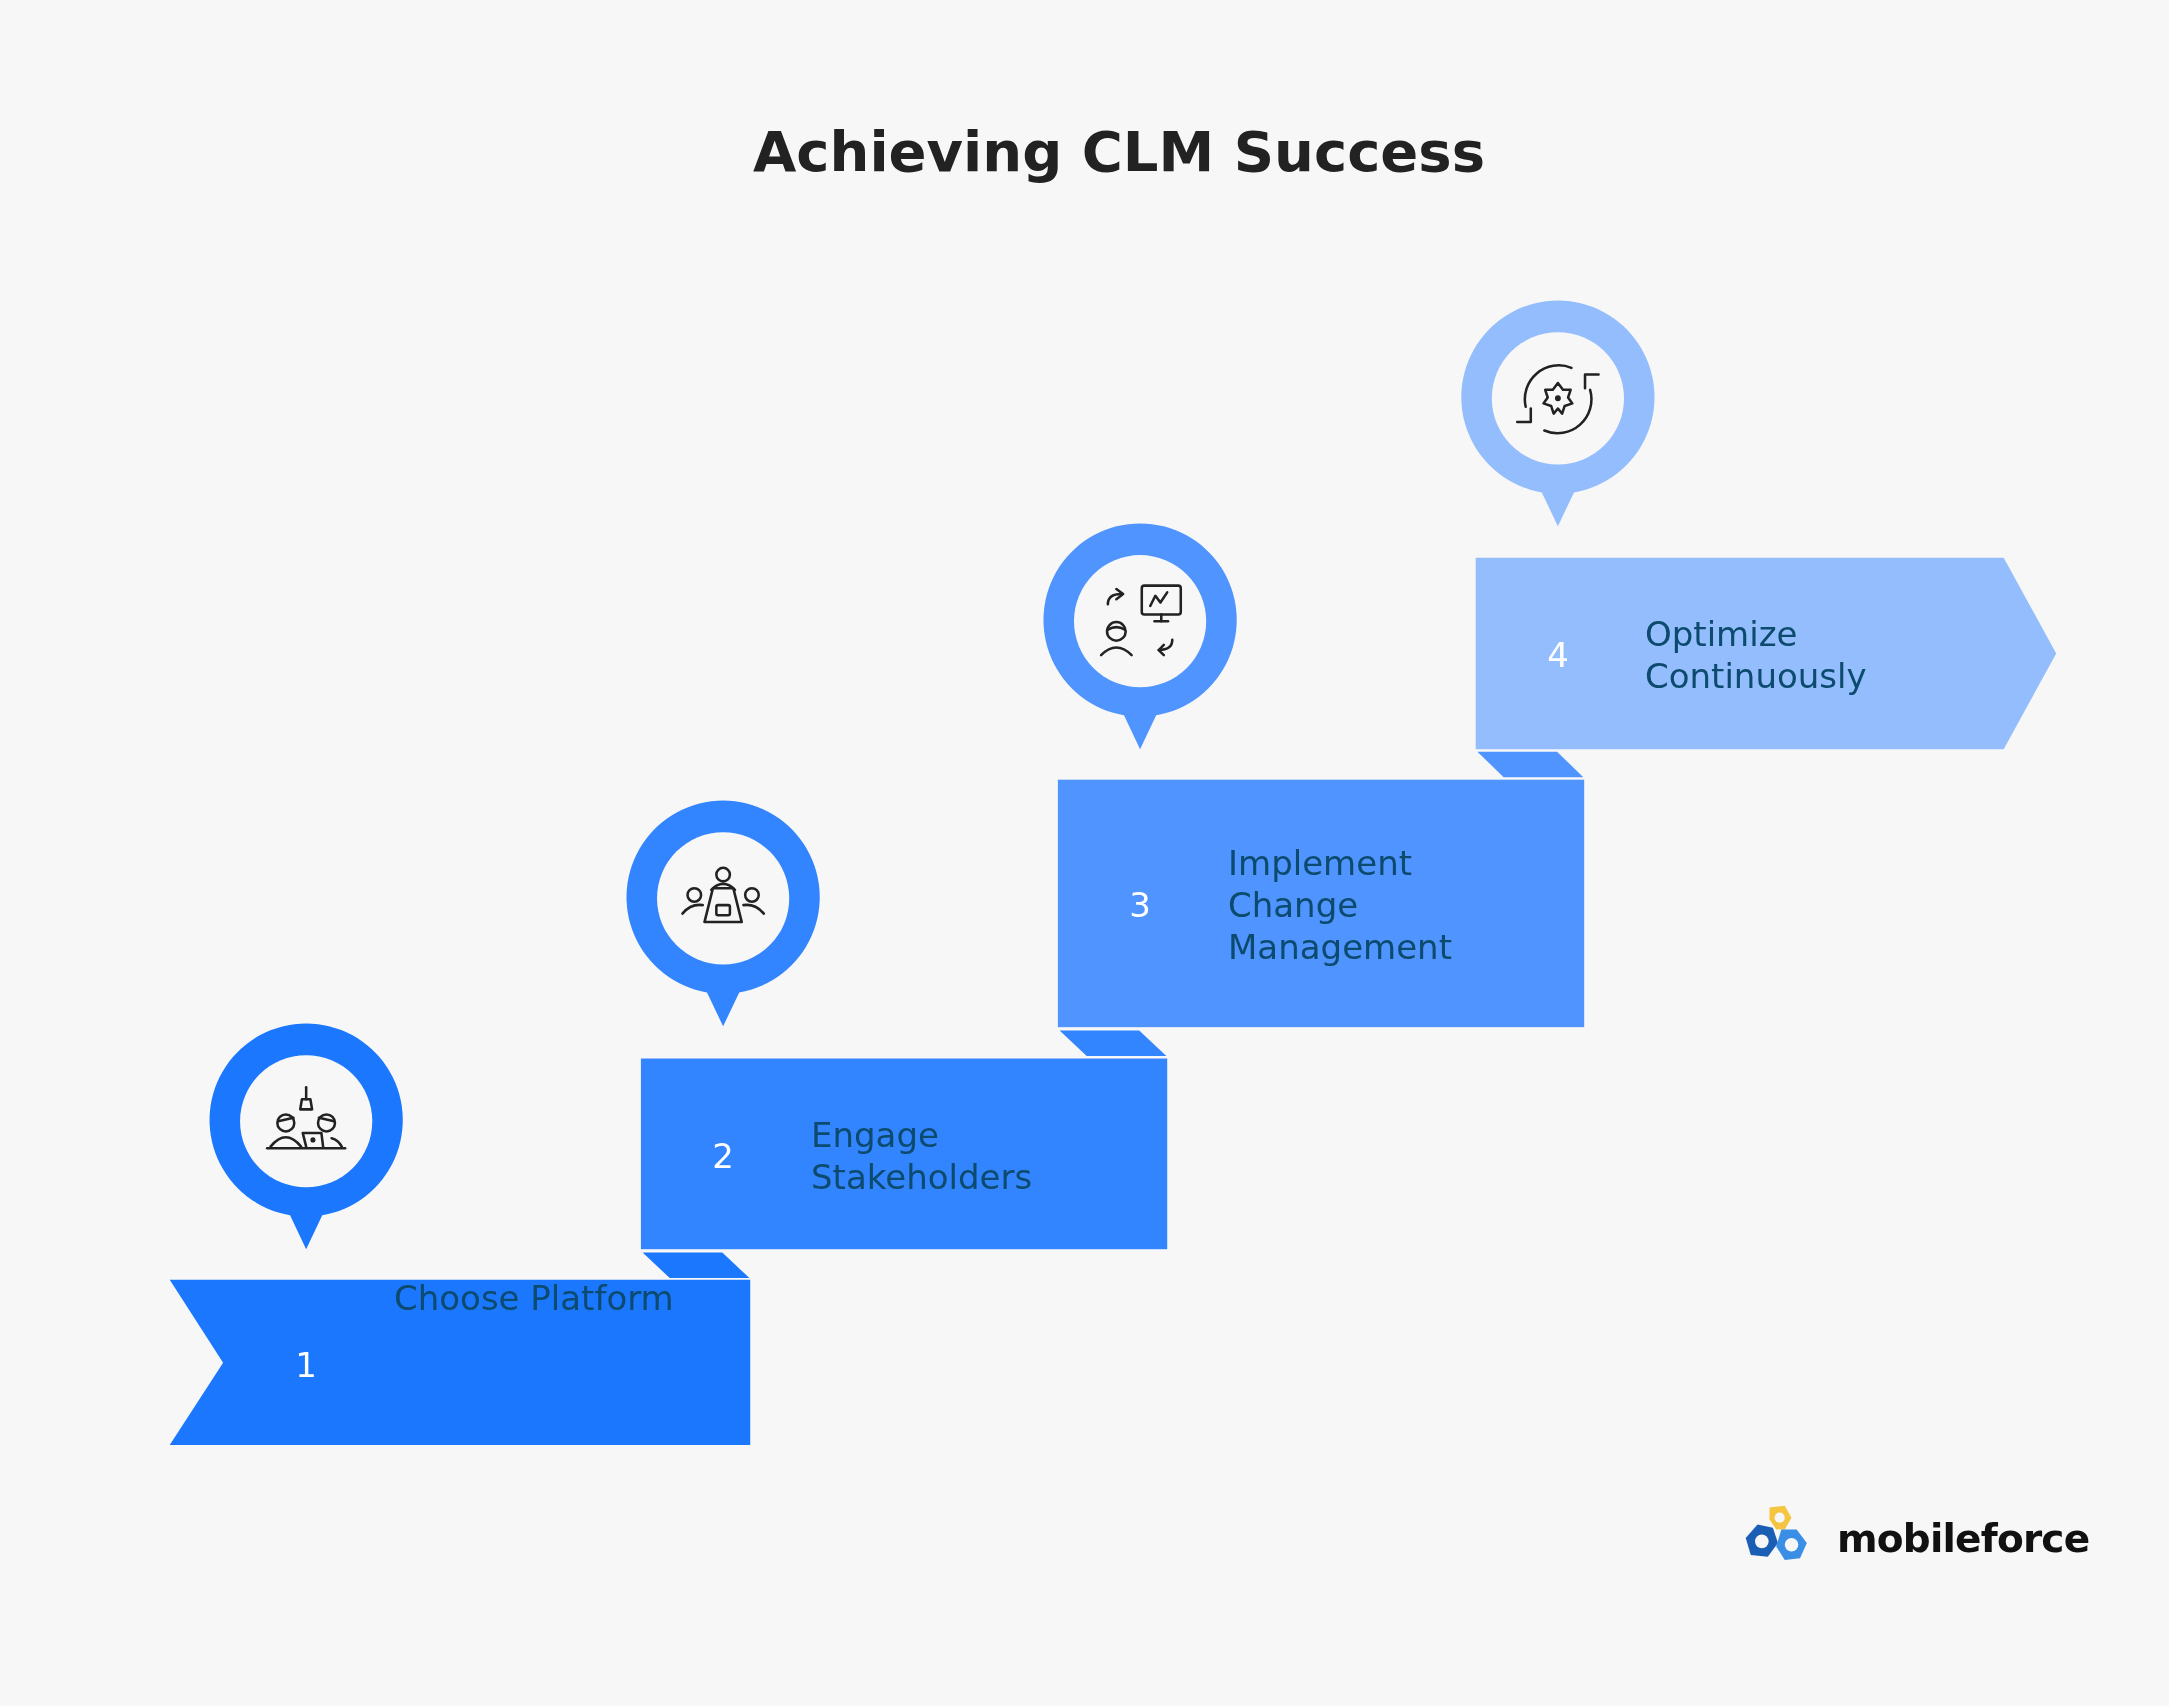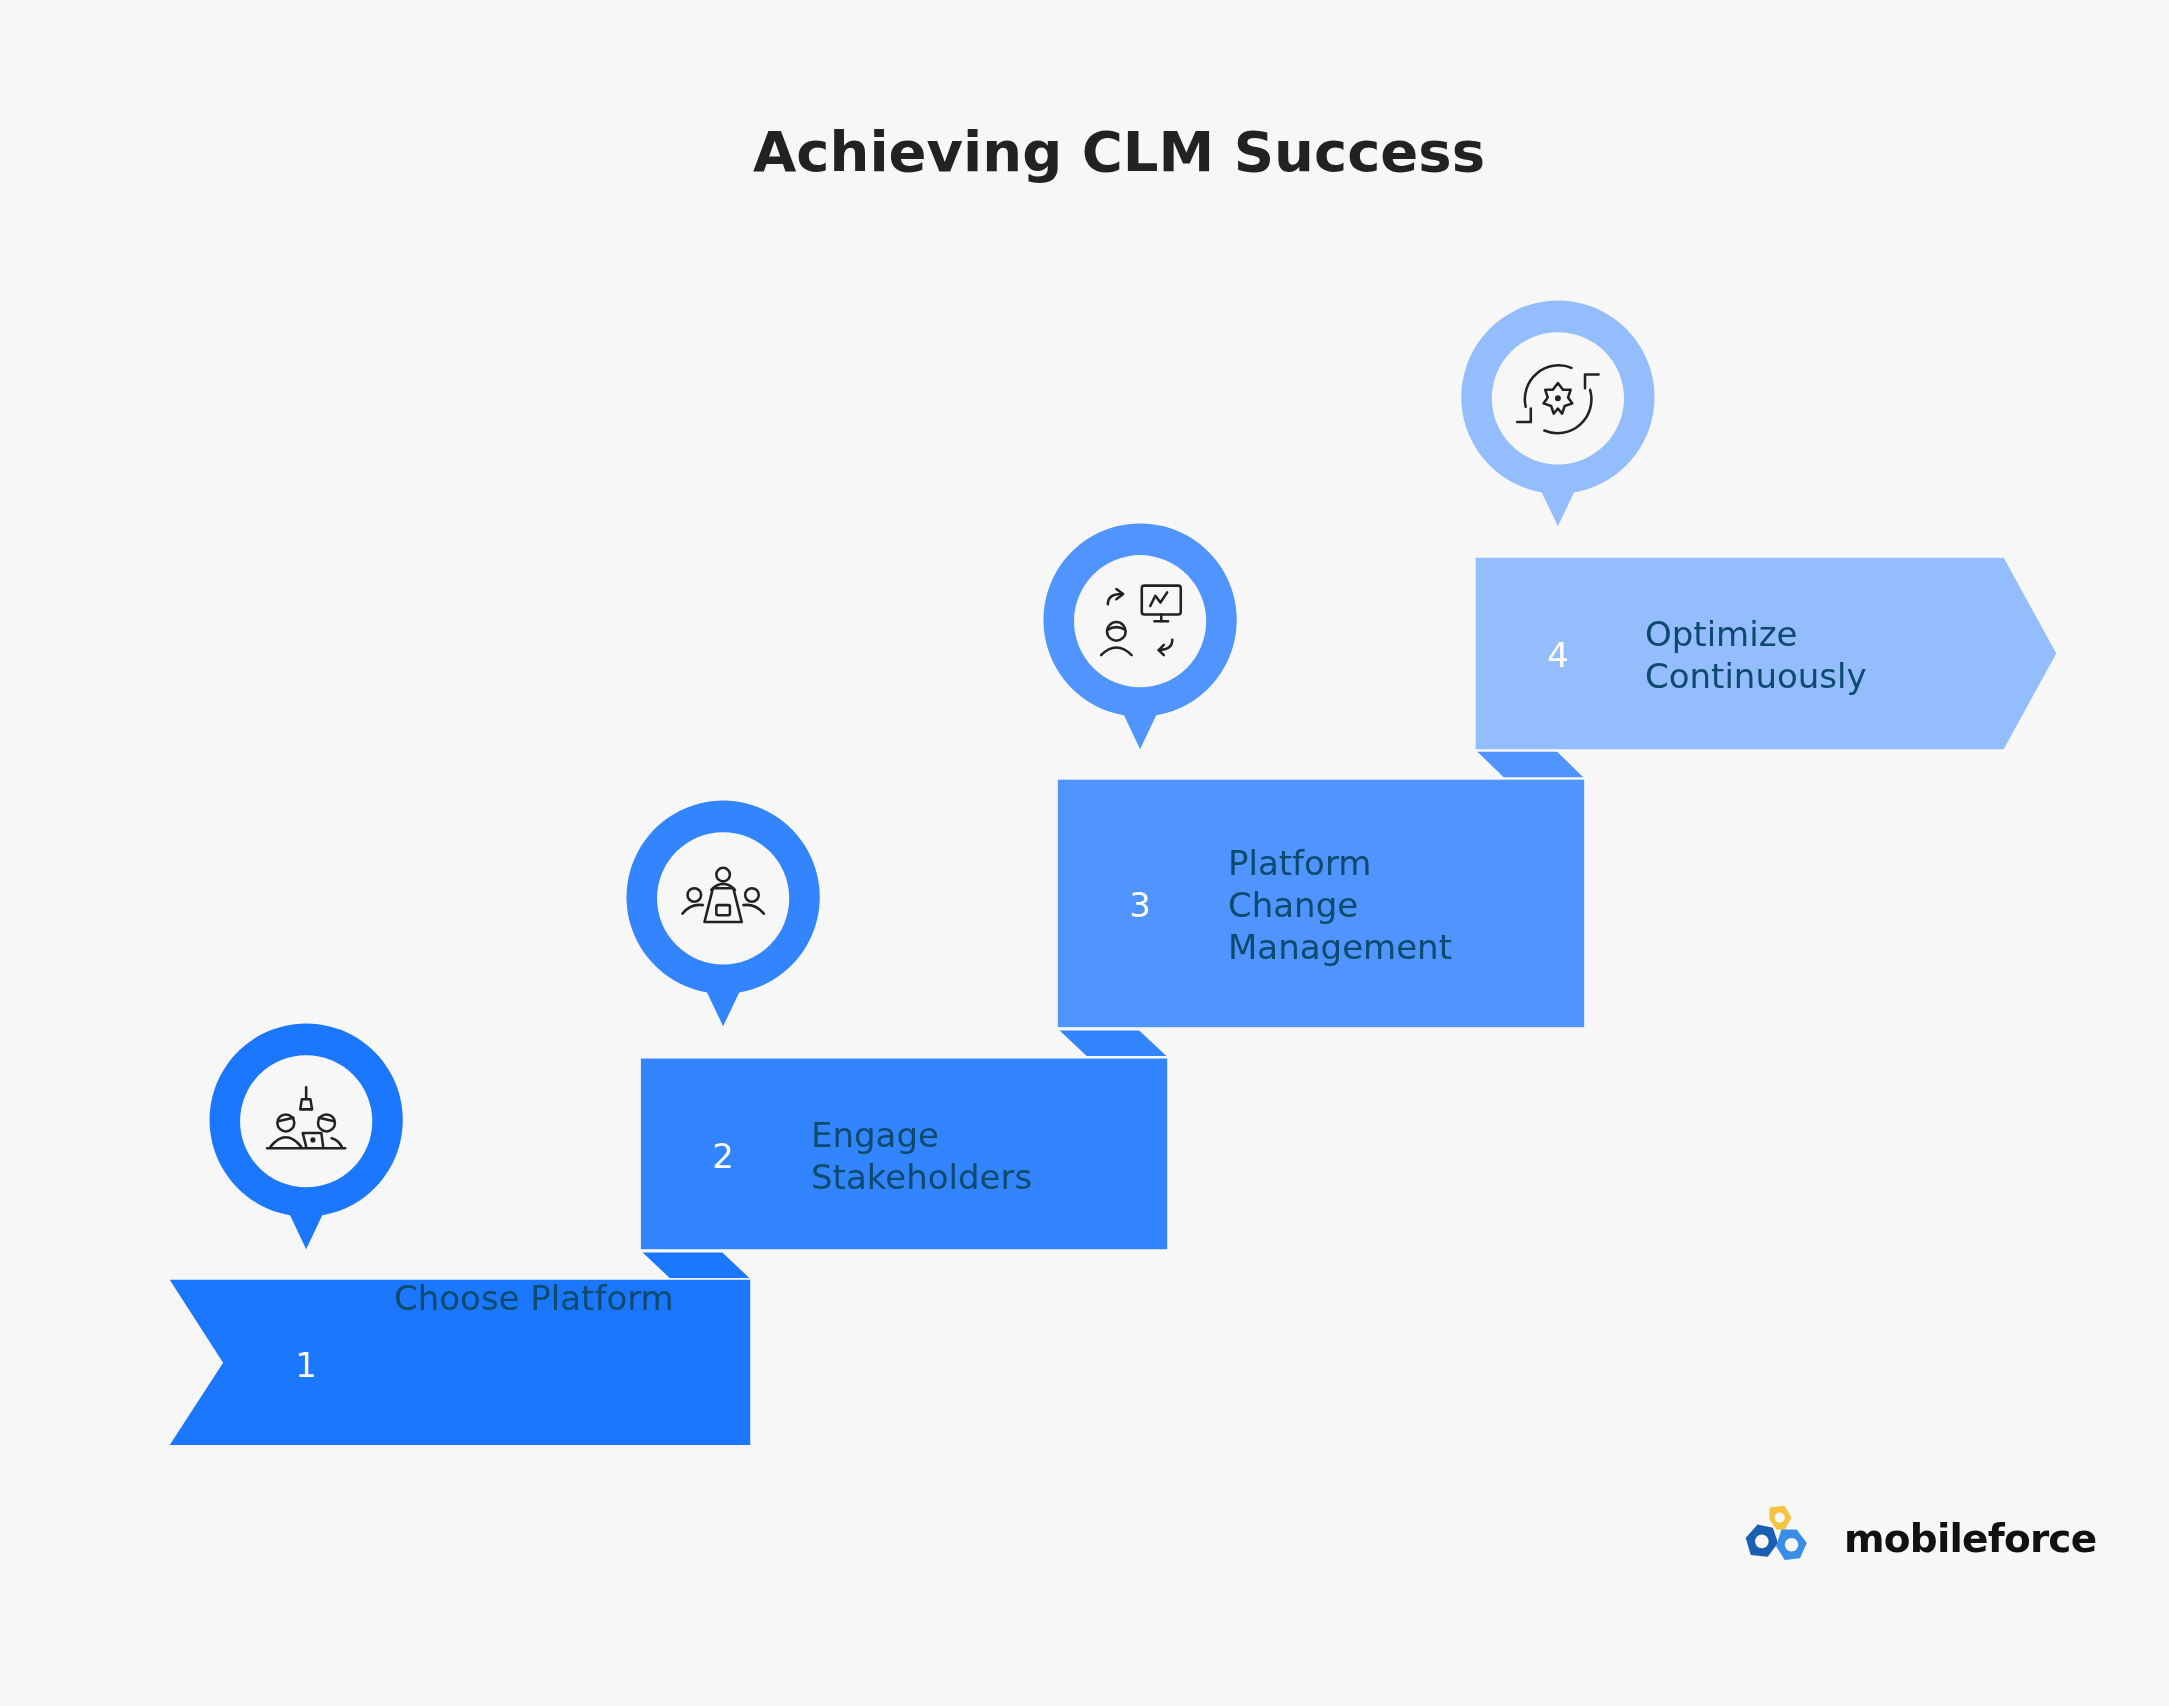--- a/index.html
+++ b/index.html
@@ -31,21 +31,21 @@
     transform: translateY(-50%);
     white-space: pre-line;
   }
   .logo {
     position: absolute; left: 1744px; top: 1504px;
     display: flex; align-items: center;
   }
   .logo-text {
     font-family: "DejaVu Sans", sans-serif;
     font-weight: bold; font-size: 39px; color: #111111;
-    margin-left: 27px; letter-spacing: -0.8px;
+    margin-left: 20px; letter-spacing: -0.8px;
   }
 </style>
 </head>
 <body style="background: rgb(247, 247, 247);">
 
 <div class="title" style="color: rgb(34, 34, 34);">Achieving CLM Success</div>
 
 <svg class="diagram" width="2170" height="1706" viewBox="0 0 2560 2013">
 
   <polygon class="c-step1" points="758,1478 852,1478 884,1508 790,1508" fill="#1c77ff"></polygon>
@@ -123,21 +123,21 @@
 </svg>
 
 <div class="step-num" style="left:306px; top:1365px;">1</div>
 <div class="step-label" style="left:394px; top:1298px;">Choose Platform</div>
 
 <div class="step-num" style="left:723px; top:1156px;">2</div>
 <div class="step-label" style="left:811px; top:1156px;">Engage
 Stakeholders</div>
 
 <div class="step-num" style="left:1140px; top:905px;">3</div>
-<div class="step-label" style="left:1228px; top:905px;">Platform
+<div class="step-label" style="left:1228px; top:905px;">Implement
 Change
 Management</div>
 
 <div class="step-num" style="left:1558px; top:655px;">4</div>
 <div class="step-label" style="left:1645px; top:655px;">Optimize
 Continuously</div>
 
 <div class="logo">
   <svg width="73" height="68" viewBox="0 0 86 80">
     <polygon class="logo-y" points="30,4 48,2 56,16 48,30 38,30 30,18" fill="#f5c542"></polygon>

